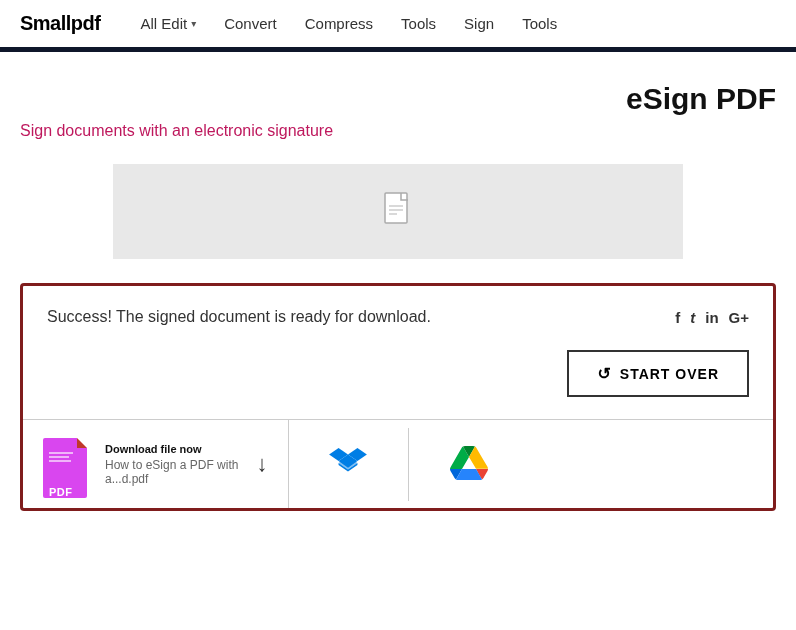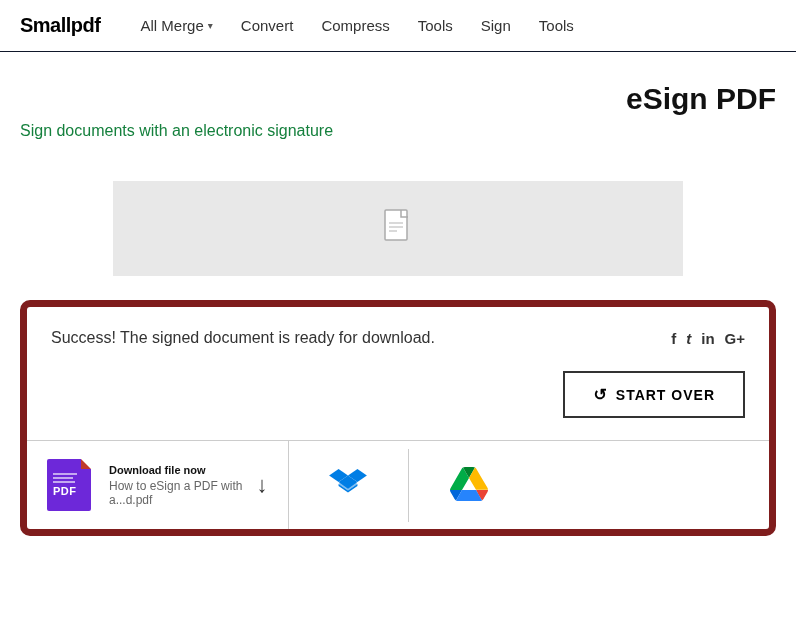--- a/index.html
+++ b/index.html
@@ -4,21 +4,21 @@
   <style>
     * { margin: 0; padding: 0; box-sizing: border-box; }
     body { font-family: Arial, sans-serif; background: #fff; color: #333; font-size: 15px; }
 
     
     .header {
       display: flex;
       align-items: center;
       padding: 8px 20px;
       height: 52px;
-      border-bottom: 1px solid #0f172a;
+      border-bottom: 5px solid #0f172a;
     }
     .logo {
       font-weight: 900;
       font-size: 20px;
       color: #000;
       margin-right: 40px;
       letter-spacing: -0.5px;
     }
     .nav {
       display: flex;
@@ -46,44 +46,44 @@
     }
     .page-title {
       font-size: 30px;
       font-weight: 700;
       color: #111;
       margin-bottom: 6px;
       text-align: right;
     }
     .page-subtitle {
       font-size: 16px;
-      color: #15803d;
-      margin-bottom: 41px;
+      color: #be185d;
+      margin-bottom: 24px;
     }
 
     
     .upload-area {
       background: #e8e8e8;
       border: none;
       width: 570px;
       height: 95px;
       margin: 0 auto 24px auto;
       display: flex;
       align-items: center;
       justify-content: center;
     }
     .file-icon {
       color: #aaa;
       font-size: 28px;
     }
 
     
     .success-card {
-      border: 7px solid #7f1d1d;
-      border-radius: 10px;
+      border: 3px solid #7f1d1d;
+      border-radius: 4px;
       margin-bottom: 0;
       width: 100%;
     }
 
     .success-header {
       display: flex;
       align-items: center;
       justify-content: space-between;
       padding: 22px 24px 16px 24px;
     }
@@ -140,28 +140,28 @@
     }
     .pdf-icon-wrap {
       width: 48px;
       height: 52px;
       position: relative;
       margin-right: 14px;
       flex-shrink: 0;
     }
     .pdf-icon-bg {
       width: 44px;
-      height: 52px;
-      background: #6d28d9;
+      height: 60px;
+      background: #d946ef;
       border-radius: 2px;
       display: flex;
       flex-direction: column;
       align-items: flex-start;
       justify-content: flex-end;
-      padding: 14px 6px;
+      padding: 0 6px;
       position: relative;
     }
     .pdf-icon-fold {
       position: absolute;
       top: 0;
       right: 0;
       width: 0;
       height: 0;
       border-style: solid;
       border-width: 0 10px 10px 0;
@@ -240,21 +240,21 @@
     }
     
   </style>
 </head>
 <body>
 
 <header class="header">
   <div class="logo">Smallpdf</div>
   <nav class="nav">
     <a class="nav-item">
-      <span>All Merge</span>
+      <span>All Edit</span>
       <span class="chevron">▾</span>
     </a>
     <a class="nav-item">
       <span>Convert</span>
     </a>
     <a class="nav-item">
       <span>Compress</span>
     </a>
     <a class="nav-item">
       <span>Tools</span>

